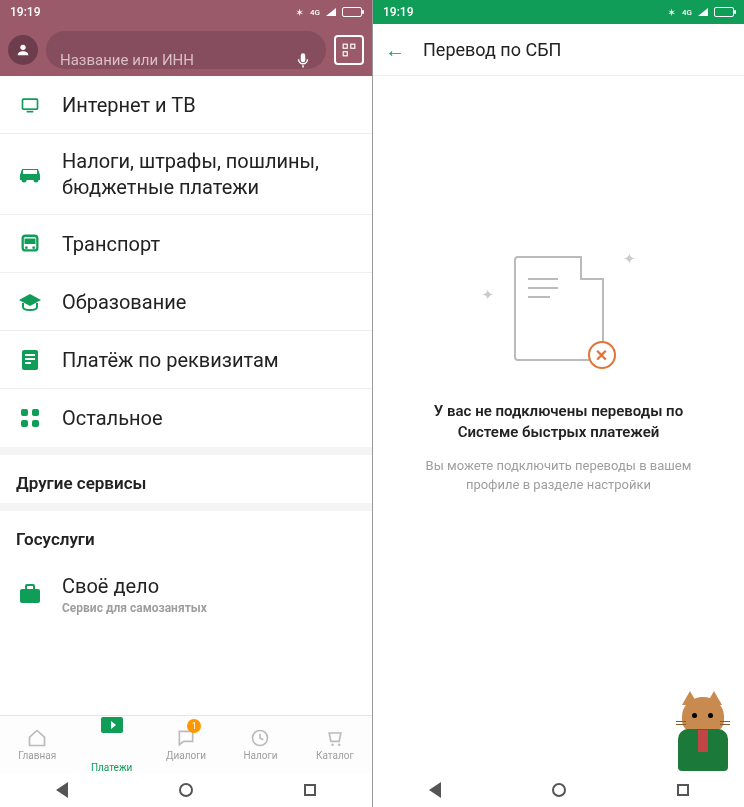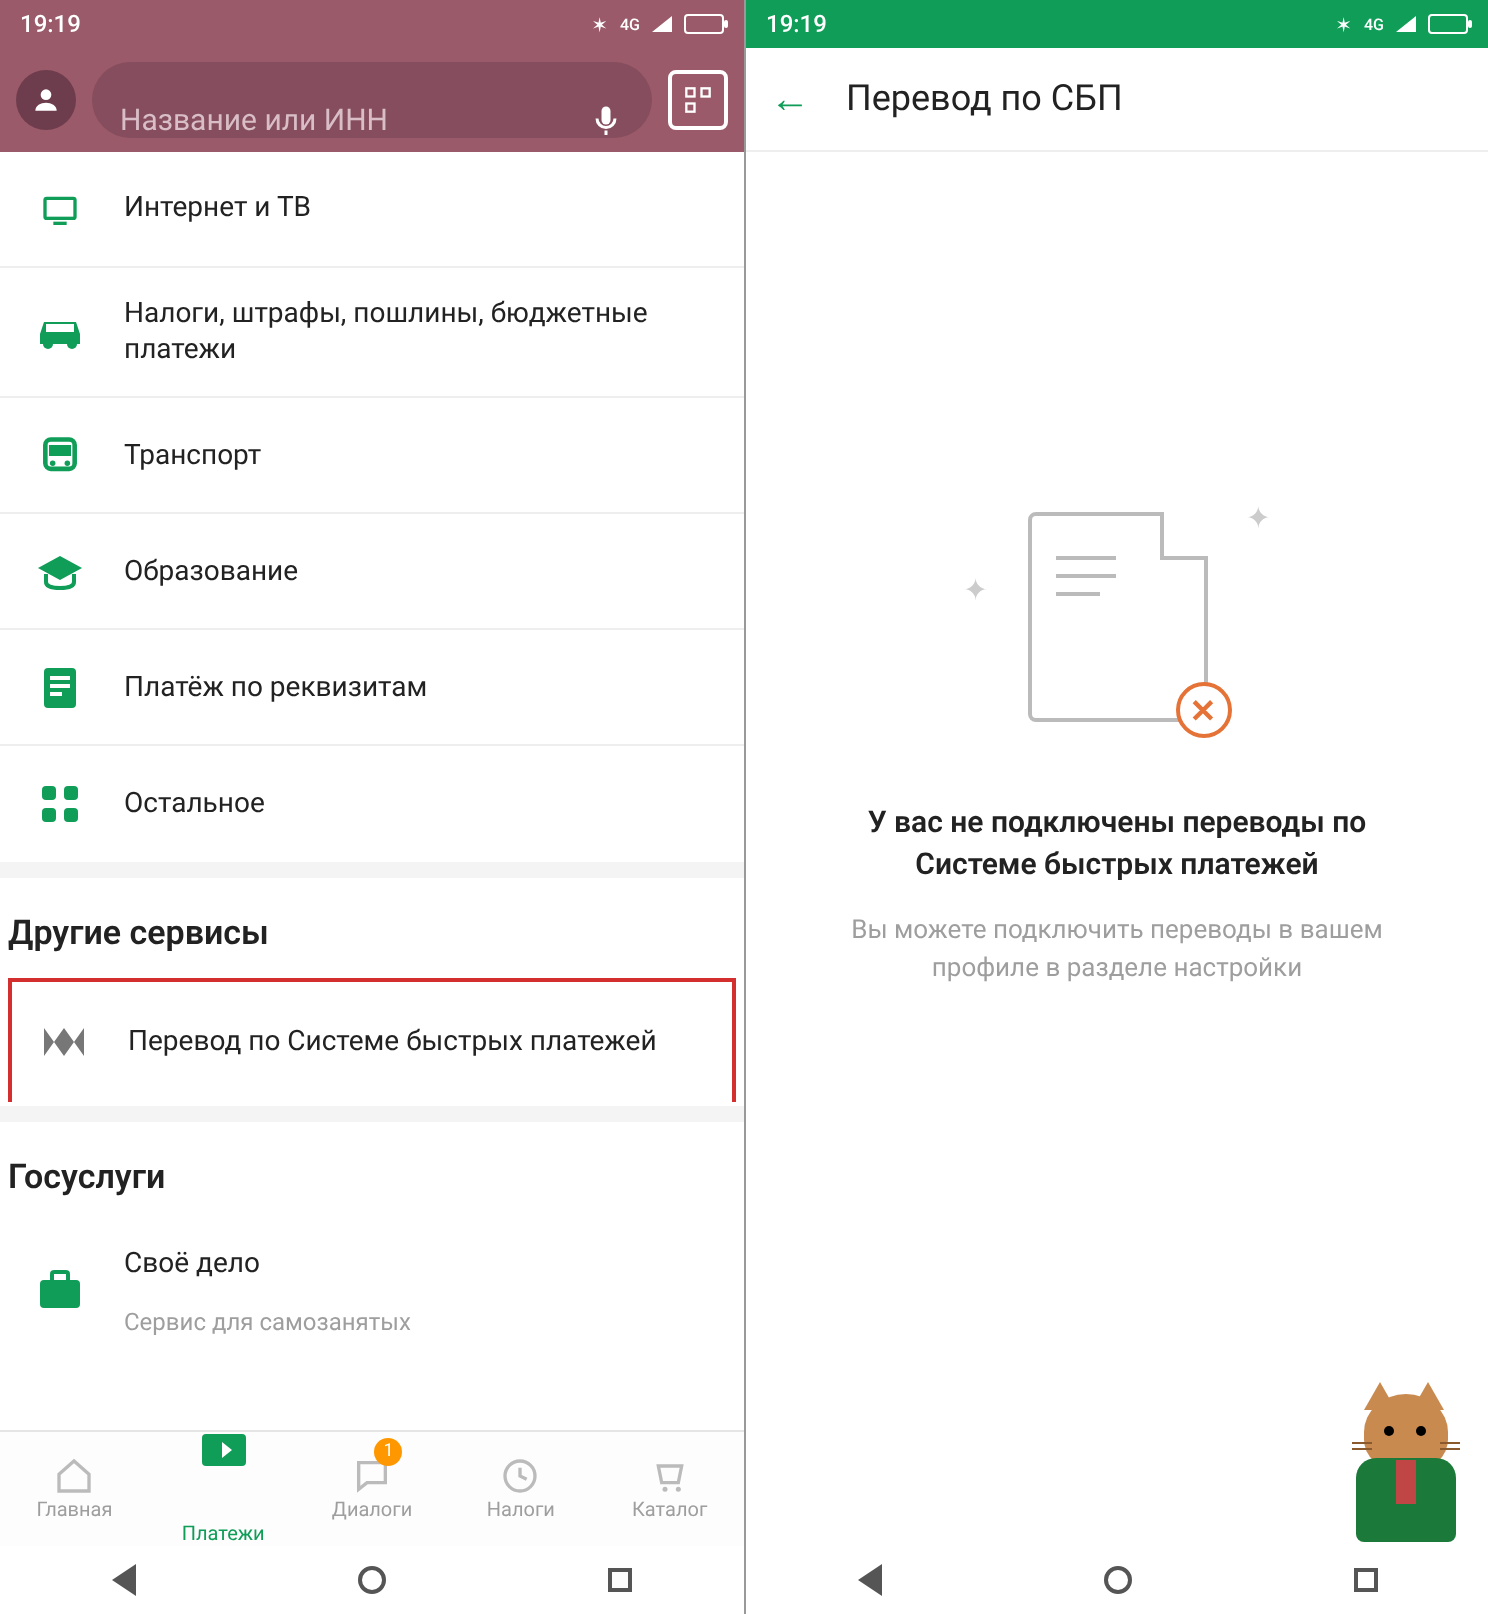--- a/index.html
+++ b/index.html
@@ -87,31 +87,31 @@
 
 
 .listwrap { flex: 1; overflow: hidden; background: #fff; }
 .row {
   display: flex; align-items: center;
   padding: 14px 16px;
   gap: 18px;
   border-bottom: 1px solid #eee;
   min-height: 58px;
 }
-.row .rlabel { font-size: 14px; color: #222; line-height: 1.3; }
-.row .rsub { font-size: 12px; color: #9e9e9e; margin-top: 12px; }
+.row .rlabel { font-size: 20px; color: #222; line-height: 1.3; }
+.row .rsub { font-size: 12px; color: #9e9e9e; margin-top: 2px; font-weight: bold; }
 .icon-slot {
   width: 28px; height: 28px;
   display: flex; align-items: center; justify-content: center;
   color: #0f9d58;
   flex-shrink: 0;
 }
 .section-hd {
   font-size: 17px; font-weight: 600; color: #222;
-  padding: 18px 4px 10px;
+  padding: 18px 16px 10px;
   background: #fff;
 }
 .highlighted {
   border: 2px solid #d32f2f;
   margin: 2px 4px;
   padding: 16px 12px;
 }
 .highlighted .rlabel { font-size: 14px; }
 
 
@@ -359,28 +359,20 @@
             <rect x="12" y="12" width="7" height="7" rx="2" fill="#0f9d58"></rect>
           </svg>
       </span>
       <span class="rlabel">Остальное</span>
     </div>
 
     <div style="height:8px;background:#f4f4f4"></div>
 
     <div class="section-hd">Другие сервисы</div>
 
-    <div class="row highlighted" style="border-bottom:none">
-      <span class="icon-slot" style="color:#666">
-        <svg width="26" height="26" viewBox="0 0 26 26">
-            <path d="M3 6l5 7-5 7V6z M8 13l5-7v14l-5-7z M13 6l5 7-5 7V6z M18 13l5-7v14l-5-7z" fill="#777"></path>
-          </svg>
-      </span>
-      <span class="rlabel">Перевод по Системе быстрых платежей</span>
-    </div>
 
     <div style="height:8px;background:#f4f4f4"></div>
 
     <div class="section-hd">Госуслуги</div>
 
     <div class="row" style="border-bottom:none">
       <span class="icon-slot">
         <svg width="24" height="20" viewBox="0 0 24 20">
             <rect x="2" y="5" width="20" height="14" rx="2" fill="#0f9d58"></rect>
             <rect x="8" y="1" width="8" height="5" rx="1" fill="none" stroke="#0f9d58" stroke-width="2"></rect>

